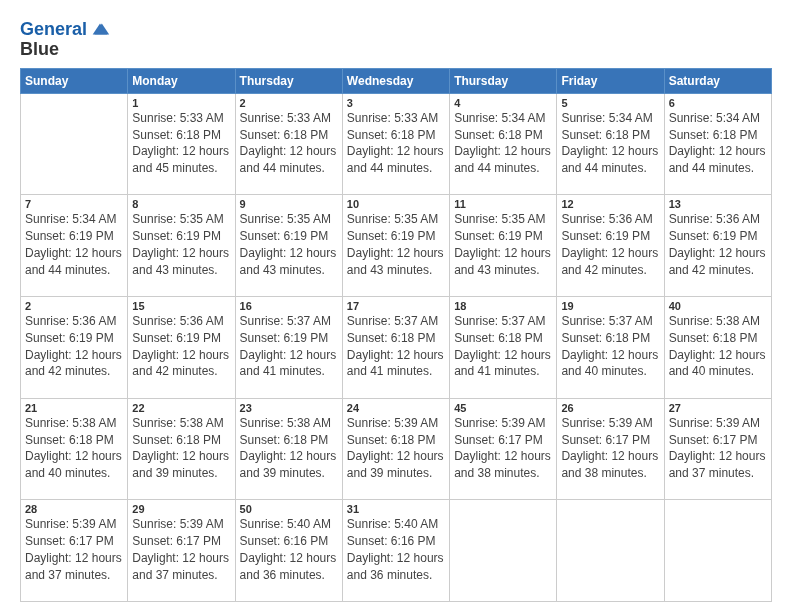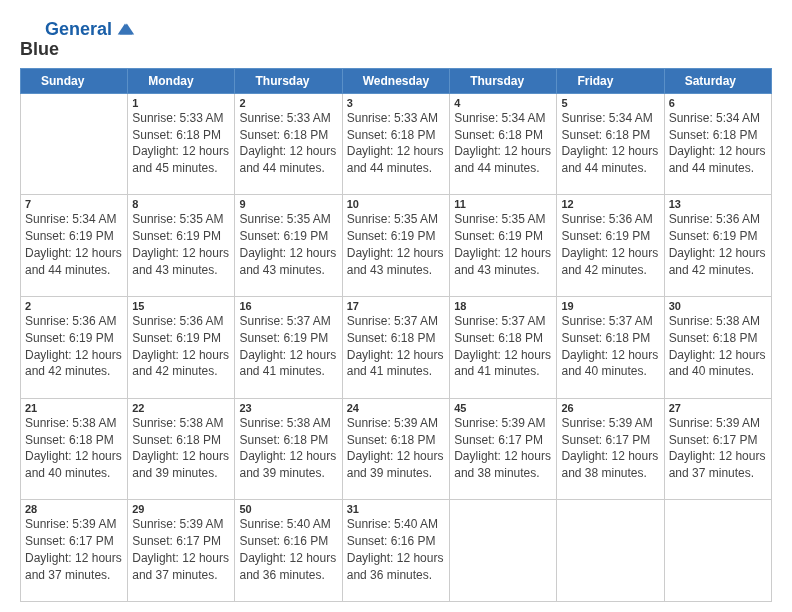--- a/index.html
+++ b/index.html
@@ -60,21 +60,21 @@
     .calendar {
       width: 100%;
       border-collapse: collapse;
       flex: 1;
     }
     .calendar th {
       background-color: #3874b8;
       color: #fff;
       font-size: 12px;
       font-weight: bold;
-      padding: 5px 20px;
+      padding: 5px 4px;
       text-align: left;
       border: 1px solid #5a90c8;
     }
     .calendar td {
       border: 1px solid #ccc;
       vertical-align: top;
       padding: 3px 4px;
       font-size: 9.5px;
       color: #333;
       width: calc(100% / 7);
@@ -96,21 +96,21 @@
       height: 70px;
     }
   </style>
 </head>
 <body>
 
 <div class="page">
   <div class="header">
     <div class="logo">
       <div>
-        <div style="display:flex;align-items:flex-end;margin-left:25px;">
+        <div style="display:flex;align-items:flex-end;">
           <span class="logo-text"><span>General</span></span>
           <svg class="logo-icon" viewBox="0 0 24 24">
             <polygon points="4,18 12,6 20,18" fill="#3874b8"></polygon>
             <polygon points="10,18 18,6 26,18" fill="#3874b8" transform="translate(-4,0)"></polygon>
           </svg>
         </div>
         <div class="logo-text">Blue</div>
       </div>
     </div>
   </div>
@@ -261,21 +261,21 @@
 and 41 minutes.</div>
           </td>
           <td>
             <span class="day-number">19</span>
             <div class="day-info" style="white-space: pre-line;">Sunrise: 5:37 AM
 Sunset: 6:18 PM
 Daylight: 12 hours
 and 40 minutes.</div>
           </td>
           <td>
-            <span class="day-number">30</span>
+            <span class="day-number">40</span>
             <div class="day-info" style="white-space: pre-line;">Sunrise: 5:38 AM
 Sunset: 6:18 PM
 Daylight: 12 hours
 and 40 minutes.</div>
           </td>
         </tr>
         <tr>
           <td>
             <span class="day-number">21</span>
             <div class="day-info" style="white-space: pre-line;">Sunrise: 5:38 AM

